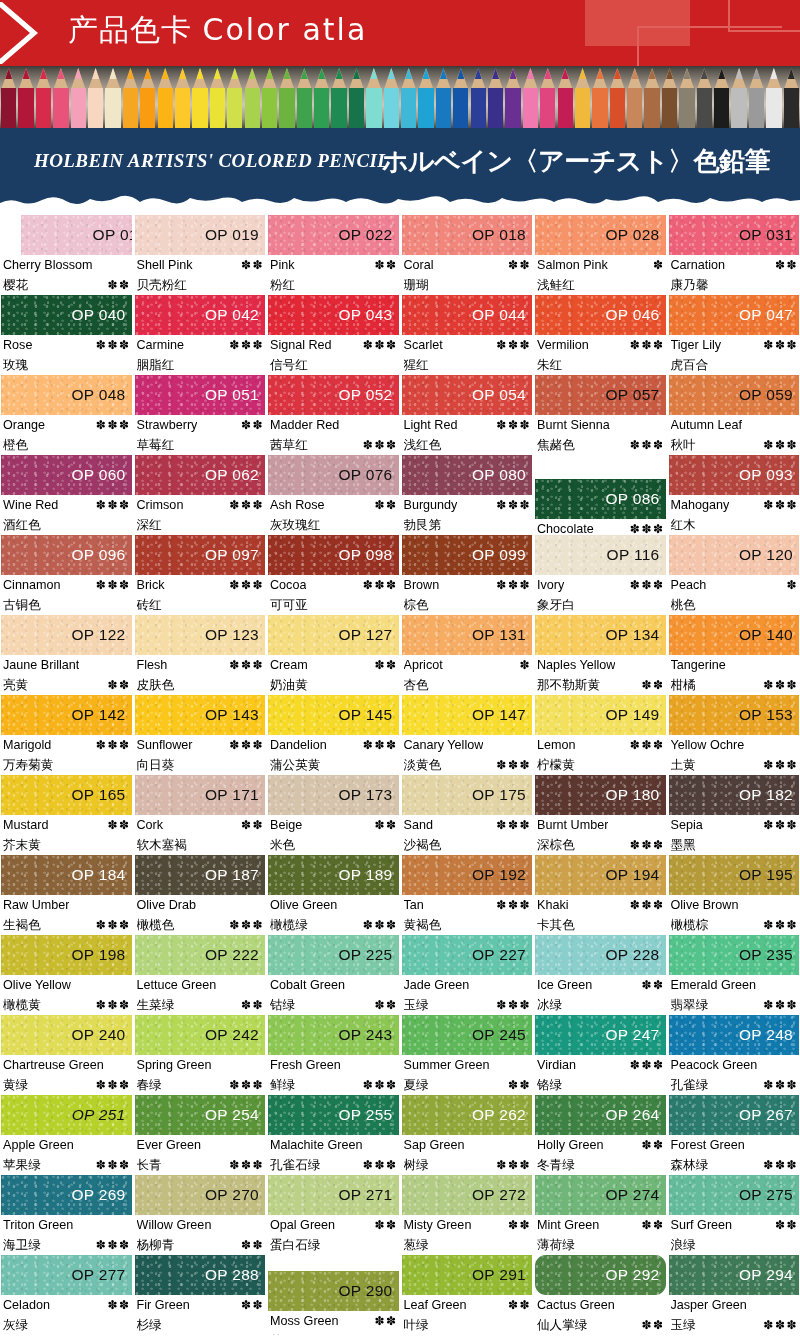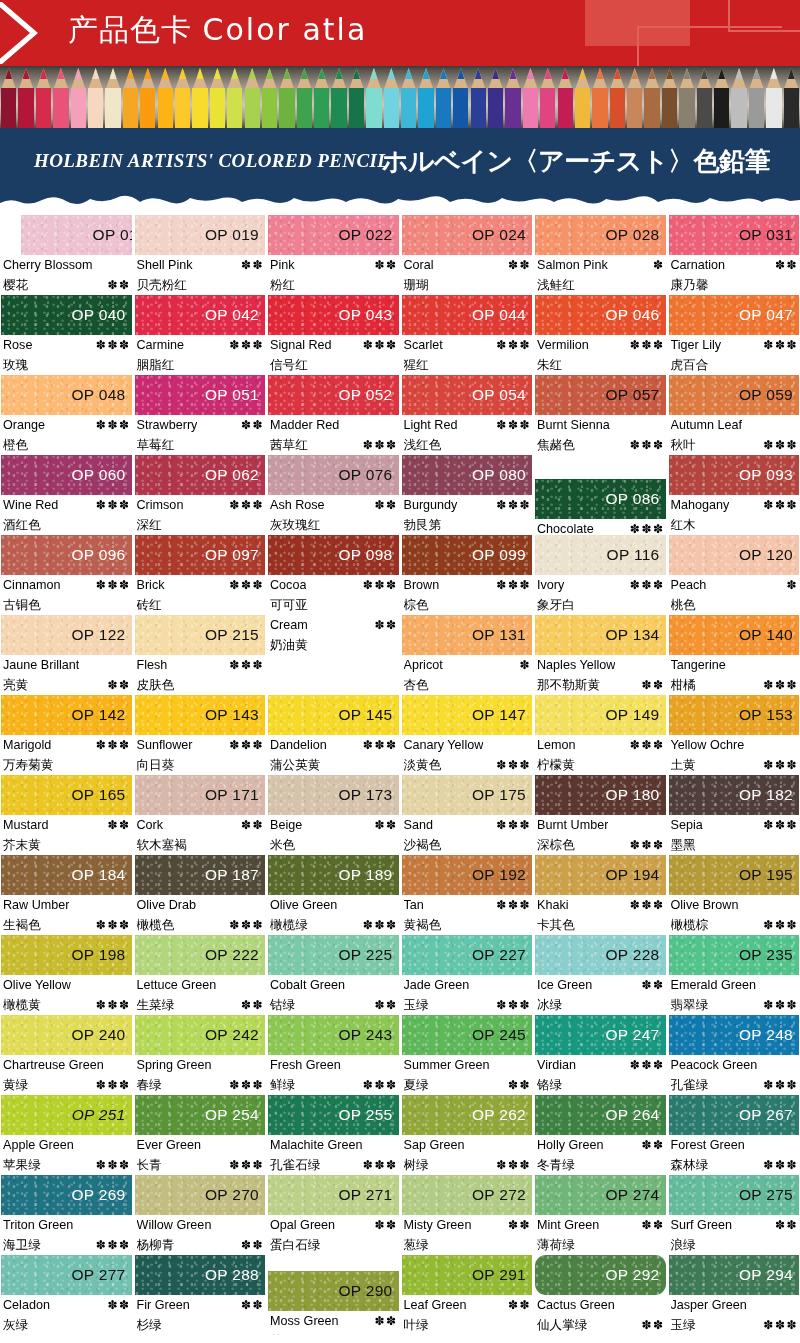--- a/index.html
+++ b/index.html
@@ -477,21 +477,21 @@
           <span class="nm">Pink</span>
           <span class="st">✽✽</span>
         </div>
         <div class="row-line cn">
           <span class="nm">粉红</span>
         </div>
       </div>
     </div>
     <div class="cell">
       <div class="swatch" style="background: rgb(240, 134, 124);">
-        <span class="code" style="color: rgb(17, 17, 17);">OP 024</span>
+        <span class="code" style="color: rgb(17, 17, 17);">OP 018</span>
       </div>
       <div class="labels">
         <div class="row-line en">
           <span class="nm">Coral</span>
           <span class="st">✽✽</span>
         </div>
         <div class="row-line cn">
           <span class="nm">珊瑚</span>
         </div>
       </div>
@@ -869,33 +869,36 @@
           <span class="nm">Jaune Brillant</span>
         </div>
         <div class="row-line cn">
           <span class="nm">亮黄</span>
           <span class="st">✽✽</span>
         </div>
       </div>
     </div>
     <div class="cell">
       <div class="swatch" style="background: rgb(246, 220, 165);">
-        <span class="code" style="color: rgb(17, 17, 17);">OP 215</span>
+        <span class="code" style="color: rgb(17, 17, 17);">OP 123</span>
       </div>
       <div class="labels">
         <div class="row-line en">
           <span class="nm">Flesh</span>
           <span class="st">✽✽✽</span>
         </div>
         <div class="row-line cn">
           <span class="nm">皮肤色</span>
         </div>
       </div>
     </div>
     <div class="cell">
+      <div class="swatch" style="background: rgb(245, 220, 126);">
+        <span class="code" style="color: rgb(17, 17, 17);">OP 127</span>
+      </div>
       <div class="labels">
         <div class="row-line en">
           <span class="nm">Cream</span>
           <span class="st">✽✽</span>
         </div>
         <div class="row-line cn">
           <span class="nm">奶油黄</span>
         </div>
       </div>
     </div>

